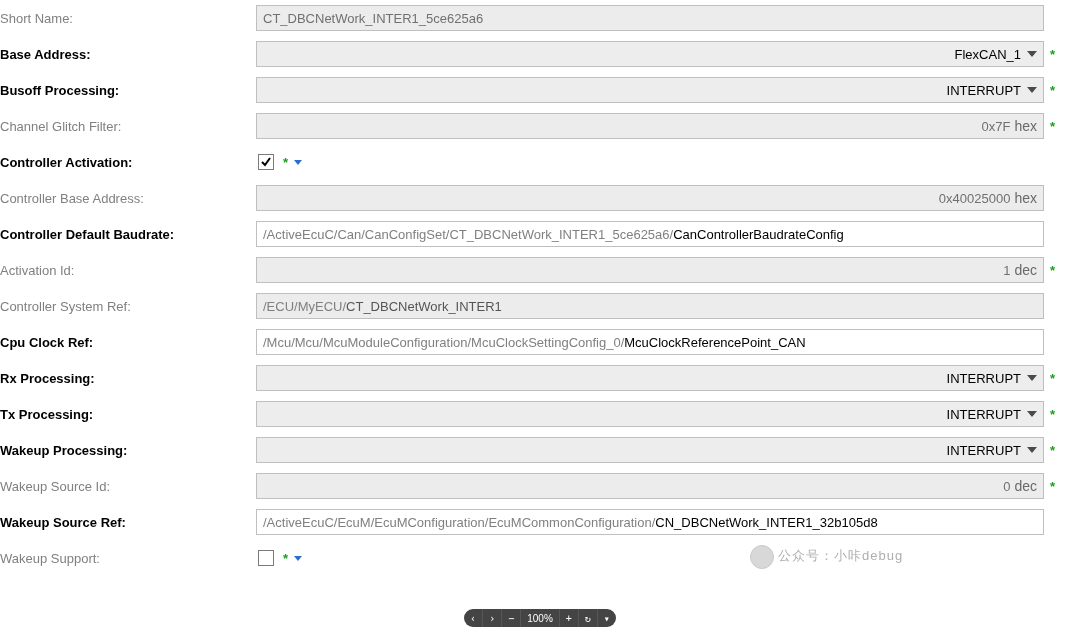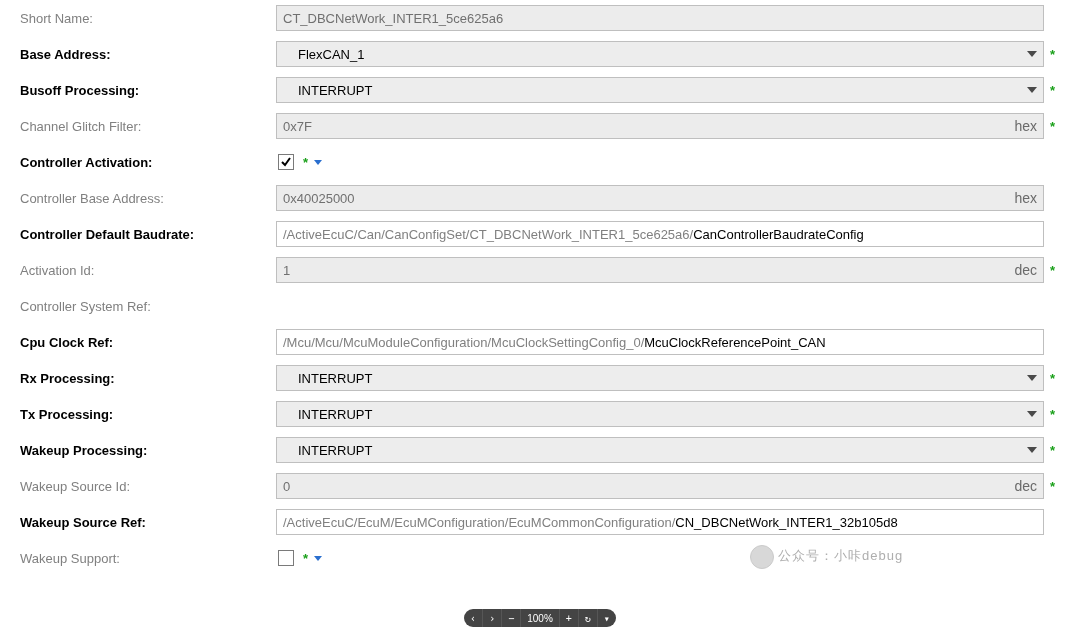--- a/index.html
+++ b/index.html
@@ -1,21 +1,21 @@
 <!DOCTYPE html>
 <html><head>
 <meta charset="utf-8">
 <style>
   html,body{margin:0;padding:0;font-family:"Segoe UI",Arial,sans-serif;font-size:13px;color:#1a1a1a;background:#fff;}
   .form{width:1080px;}
   .row{display:flex;align-items:center;height:36px;gap:6px;padding-right:4px;}
-  .lbl{flex:0 0 250px;padding-left:20px;white-space:nowrap;}
+  .lbl{flex:0 0 250px;padding-left:0;white-space:nowrap;}
   .bold{font-weight:700;color:#000;}
   .muted{color:#808080;}
-  .field{flex:1 1 auto;height:24px;display:flex;align-items:center;border:1px solid #bfbfbf;background:#fff;padding:0 0 0 6px;font-family:inherit;font-size:13px;position:relative;}
+  .field{flex:1 1 auto;height:24px;display:flex;align-items:center;border:1px solid #bfbfbf;background:#fff;padding:0 0 0 6px;font-family:inherit;font-size:13px;position:relative;text-align:right;}
   .field.disabled{background:#ececec;color:#707070;}
   .field.combo{background:#ededed;color:#000;justify-content:space-between;padding-right:0;}
   .combo-val{flex:1;overflow:hidden;white-space:nowrap;margin-left:15px;}
   .combo-btn{width:22px;height:100%;display:flex;align-items:center;justify-content:center;border-left:0;}
   .chev{width:0;height:0;border-left:5px solid transparent;border-right:5px solid transparent;border-top:6px solid #4a4a4a;}
   .unit{font-size:14px;color:#6a6a6a;margin-left:4px;margin-right:6px;}
   .marks{display:flex;align-items:center;gap:3px;min-width:26px;}
   .ast{color:#1aa01a;font-weight:bold;font-size:13px;line-height:1;}
   .arrow{width:0;height:0;border-left:4px solid transparent;border-right:4px solid transparent;border-top:5px solid #2a6fcf;margin-top:1px;}
   .ckbox{width:14px;height:14px;border:1px solid #7a7a7a;background:#fff;display:inline-flex;align-items:center;justify-content:center;margin-right:3px;}
@@ -125,20 +125,25 @@
       <span style="flex:1">1</span>
       <span class="unit">dec</span>
     </div>
     <div class="marks">
         <span class="ast">*</span>
       </div>
   </div>
 
   <div class="row">
     <div class="lbl muted">Controller System Ref:</div>
+    <div class="field disabled">
+      <span class="path">
+        <span class="pathgray">/ECU/MyECU/</span><span class="pathblk" style="color:#555">CT_DBCNetWork_INTER1</span>
+      </span>
+    </div>
     <div class="marks"></div>
   </div>
 
   <div class="row">
     <div class="lbl bold">Cpu Clock Ref:</div>
     <div class="field">
       <span class="path">
         <span class="pathgray">/Mcu/Mcu/McuModuleConfiguration/McuClockSettingConfig_0/</span><span class="pathblk">McuClockReferencePoint_CAN</span>
       </span>
     </div>

